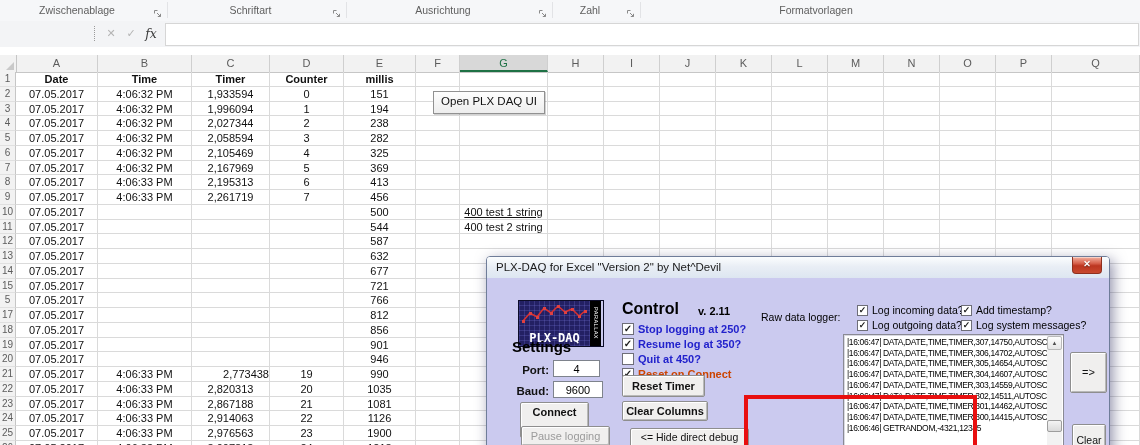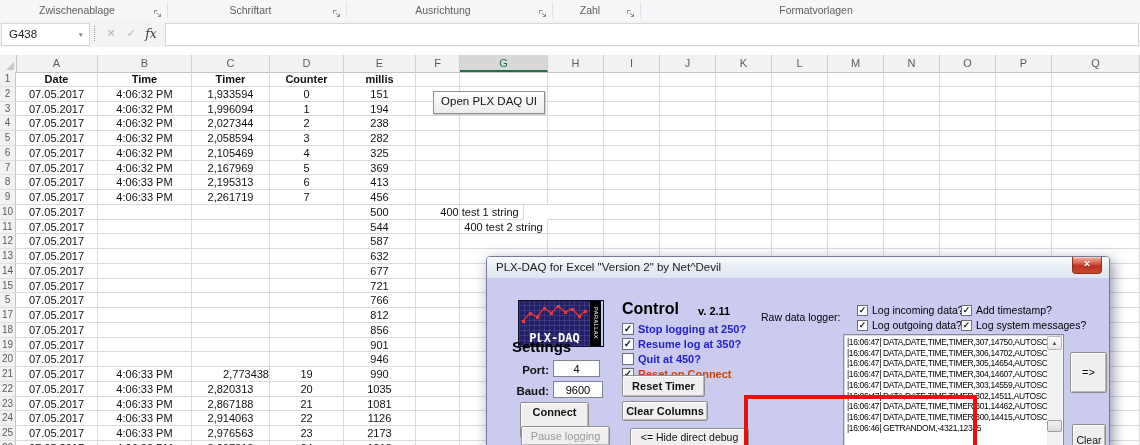--- a/index.html
+++ b/index.html
@@ -148,24 +148,20 @@
             <path d="M4 4l3.5 3.5M7.5 4.8v2.7H4.8" fill="none" stroke="#8a8a8a"></path>
           </svg></div>
         <div class="rsep"></div>
       </div>
       <div class="rgroup" style="left: 641px; width: 364px;">
         <div class="rlabel">Formatvorlagen</div>
       </div>
     </div>
 
   <div id="fbar">
-    <div class="namebox">
-      <span class="nb-text">G438</span>
-      <span class="nb-arrow">▼</span>
-    </div>
     <div class="fb-handle"></div>
     <div class="fb-btn fb-x">✕</div>
     <div class="fb-btn fb-check">✓</div>
     <div class="fb-btn fb-fx">fx</div>
     <div class="fb-input"></div>
   </div>
 
   <div id="grid">
       <div class="ghead" style="top: 8px; height: 17px;">
         <div class="gcorner"></div>
@@ -368,21 +364,21 @@
         <div class="gcell" style="left: 1052px; width: 88px;"></div>
       </div>
       <div class="grow" style="top: 157.75px; height: 14.75px;">
         <div class="ggut">10</div>
         <div class="gcell" style="left: 16px; width: 82px;">07.05.2017</div>
         <div class="gcell" style="left: 98px; width: 94px;"></div>
         <div class="gcell" style="left: 192px; width: 78px;"></div>
         <div class="gcell" style="left: 270px; width: 74px;"></div>
         <div class="gcell" style="left: 344px; width: 72px;">500</div>
         <div class="gcell" style="left: 416px; width: 44px;"></div>
-        <div class="gcell" style="left: 436px; width: 88px;">400 test 1 string</div>
+        <div class="gcell" style="left: 460px; width: 88px; text-decoration: underline;">400 test 1 string</div>
         <div class="gcell" style="left: 548px; width: 56px;"></div>
         <div class="gcell" style="left: 604px; width: 56px;"></div>
         <div class="gcell" style="left: 660px; width: 56px;"></div>
         <div class="gcell" style="left: 716px; width: 56px;"></div>
         <div class="gcell" style="left: 772px; width: 56px;"></div>
         <div class="gcell" style="left: 828px; width: 56px;"></div>
         <div class="gcell" style="left: 884px; width: 56px;"></div>
         <div class="gcell" style="left: 940px; width: 56px;"></div>
         <div class="gcell" style="left: 996px; width: 56px;"></div>
         <div class="gcell" style="left: 1052px; width: 88px;"></div>
@@ -666,21 +662,21 @@
         <div class="gcell" style="left: 940px; width: 56px;"></div>
         <div class="gcell" style="left: 996px; width: 56px;"></div>
         <div class="gcell" style="left: 1052px; width: 88px;"></div>
       </div>
       <div class="grow" style="top: 379px; height: 14.75px;">
         <div class="ggut">25</div>
         <div class="gcell" style="left: 16px; width: 82px;">07.05.2017</div>
         <div class="gcell" style="left: 98px; width: 94px;">4:06:33 PM</div>
         <div class="gcell" style="left: 192px; width: 78px;">2,976563</div>
         <div class="gcell" style="left: 270px; width: 74px;">23</div>
-        <div class="gcell" style="left: 344px; width: 72px;">2173</div>
+        <div class="gcell" style="left: 344px; width: 72px;">1900</div>
         <div class="gcell" style="left: 416px; width: 44px;"></div>
         <div class="gcell" style="left: 460px; width: 88px;"></div>
         <div class="gcell" style="left: 548px; width: 56px;"></div>
         <div class="gcell" style="left: 604px; width: 56px;"></div>
         <div class="gcell" style="left: 660px; width: 56px;"></div>
         <div class="gcell" style="left: 716px; width: 56px;"></div>
         <div class="gcell" style="left: 772px; width: 56px;"></div>
         <div class="gcell" style="left: 828px; width: 56px;"></div>
         <div class="gcell" style="left: 884px; width: 56px;"></div>
         <div class="gcell" style="left: 940px; width: 56px;"></div>

